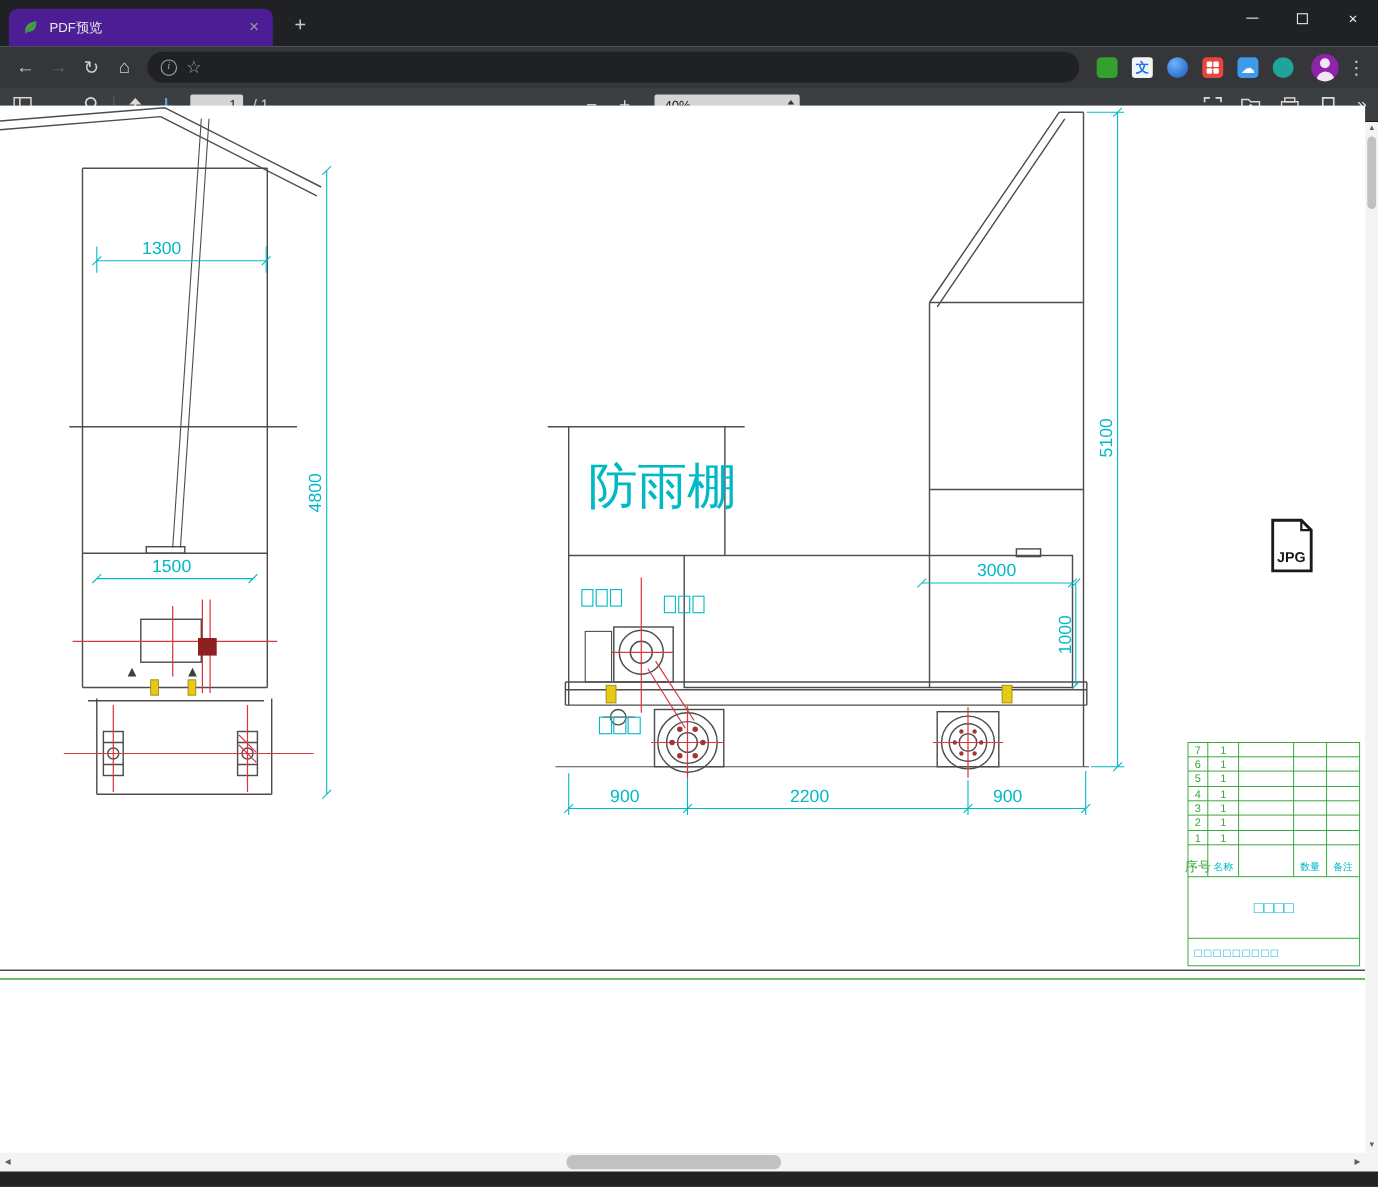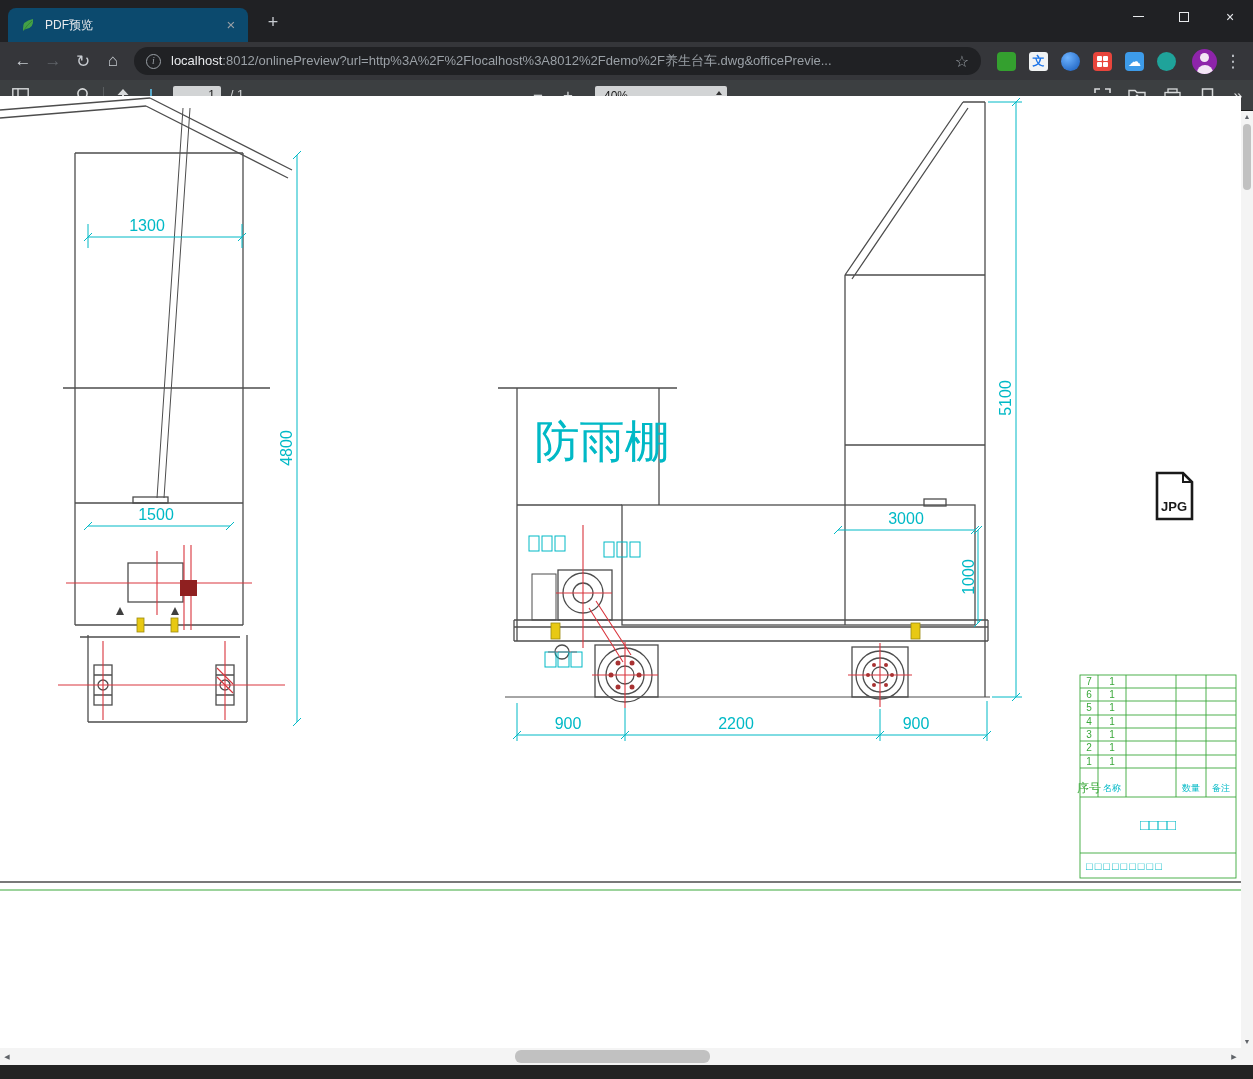--- a/index.html
+++ b/index.html
@@ -1,21 +1,21 @@
 <!DOCTYPE html>
 <html><head>
 <meta charset="utf-8">
 <style>
   * { margin:0; padding:0; box-sizing:border-box; }
   html,body { width:1253px; height:1079px; overflow:hidden; }
   body { font-family:"Liberation Sans", sans-serif; position:relative; background:#fff; }
 
   
   .titlebar { position:absolute; left:0; top:0; width:1253px; height:42px; background:#202124; }
-  .tab { position:absolute; left:8px; top:8px; width:240px; height:34px; background:#0c4a6e; border-radius:8px 8px 0 0; display:flex; align-items:center; padding:0 8px 0 12px; }
+  .tab { position:absolute; left:8px; top:8px; width:240px; height:34px; background:#4c1d95; border-radius:8px 8px 0 0; display:flex; align-items:center; padding:0 8px 0 12px; }
   .tab-title { color:#e8eaed; font-size:12px; margin-left:9px; flex:1; white-space:nowrap; overflow:hidden; }
   .tab-close { color:#9aa0a6; font-size:15px; width:18px; height:18px; line-height:17px; text-align:center; border-radius:50%; }
   .new-tab { position:absolute; left:260px; top:11px; width:26px; height:24px; color:#c7cbd0; font-size:18px; text-align:center; line-height:23px; }
   .win-controls { position:absolute; right:0; top:0; height:33px; display:flex; }
   .win-btn { width:46px; height:33px; display:flex; align-items:center; justify-content:center; color:#e8eaed; font-size:14px; }
   .min-glyph { display:block; width:11px; border-top:1.2px solid #e8eaed; }
   .max-glyph { display:block; width:10px; height:10px; border:1.2px solid #e8eaed; }
 
   
   .navbar { position:absolute; left:0; top:42px; width:1253px; height:38px; background:#35363a; display:flex; align-items:center; padding:0 8px; }
@@ -95,21 +95,20 @@
   </div>
 </div>
 
 <div class="navbar">
   <div class="nav-icon">←</div>
   <div class="nav-icon disabled">→</div>
   <div class="nav-icon">↻</div>
   <div class="nav-icon">⌂</div>
   <div class="url-pill">
     <span class="info-badge">i</span>
-    <span class="url-text"><span class="url-host">localhost</span><span class="url-rest">:8012/onlinePreview?url=http%3A%2F%2Flocalhost%3A8012%2Fdemo%2F养生台车.dwg&amp;officePrevie...</span></span>
     <span class="star">☆</span>
   </div>
   <div class="ext-row">
     <div class="ext ext-green"></div>
     <div class="ext ext-translate">文</div>
     <div class="ext ext-sphere"></div>
     <div class="ext ext-red">
         <i></i>
       </div>
     <div class="ext ext-cloud">☁</div>

